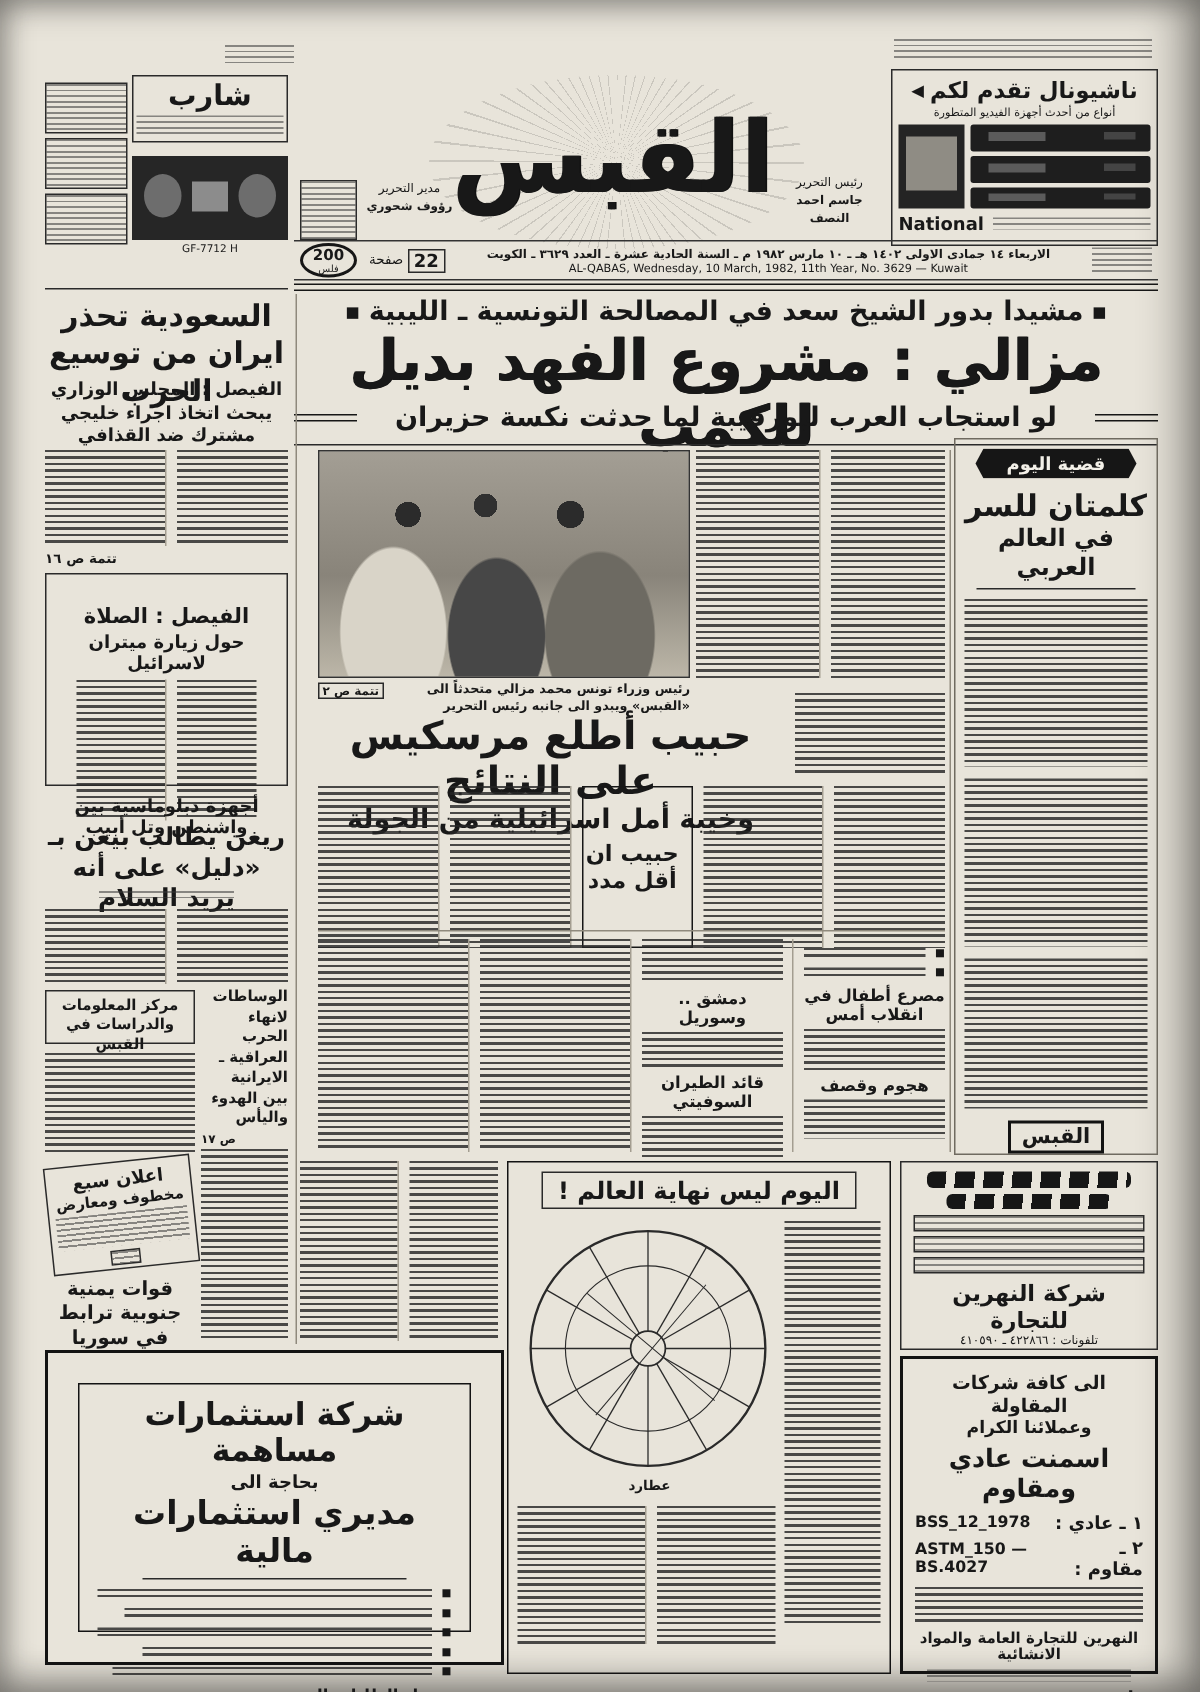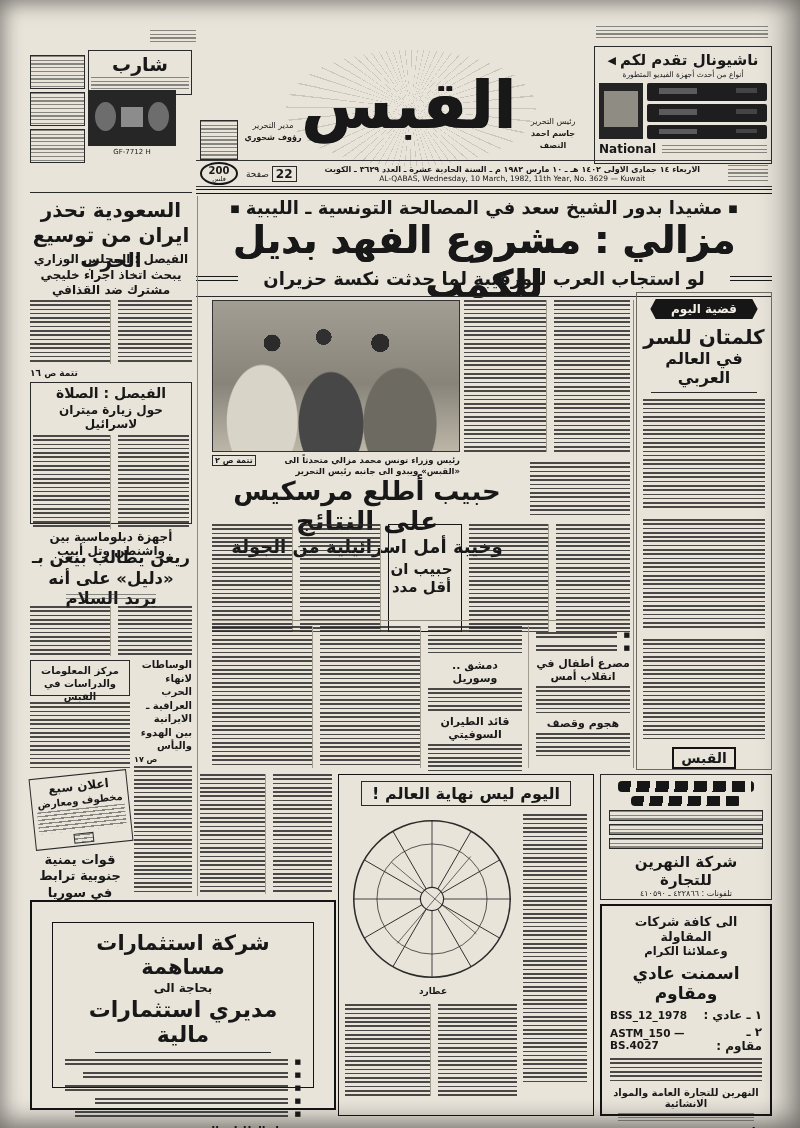--- a/index.html
+++ b/index.html
@@ -60,21 +60,21 @@
 
   <div class="abs" style="left:30px;top:55px;width:55px;height:112px">
     <div class="box sim2" style="height:34px;margin-bottom:3px"></div>
     <div class="box sim2" style="height:34px;margin-bottom:3px"></div>
     <div class="box sim2" style="height:34px"></div>
   </div>
   <div class="abs box" style="left:88px;top:50px;width:104px;height:45px;padding:2px">
     <div class="b c" style="font-size:19px">شارب</div>
     <div class="sim2" style="height:14px;margin-top:2px"></div>
   </div>
-  <div class="abs" style="left:88px;top:90px;width:88px;height:70px">
+  <div class="abs" style="left:88px;top:104px;width:104px;height:70px">
     <div class="radio" style="height:56px">
         <div class="tape"></div>
       </div>
     <div class="c ltr" style="font-size:7px;margin-top:2px">GF-7712 H</div>
   </div>
 
   <div class="abs" style="left:306px;top:58px;width:210px;height:102px">
     <div class="burst"></div>
     <div class="c b" style="font-size:66px;line-height:96px;position:relative;text-shadow:1px 0 #111">القبس</div>
   </div>
@@ -141,21 +141,21 @@
 
   <div class="abs hrule" style="left:30px;top:192px;width:162px"></div>
   <div class="abs c b" style="left:30px;top:198px;width:162px;font-size:20px;line-height:1.25">السعودية تحذر ايران من توسيع الحرب</div>
   <div class="abs c b" style="left:30px;top:252px;width:162px;font-size:12px;line-height:1.3">الفيصل : المجلس الوزاري يبحث اتخاذ اجراء خليجي مشترك ضد القذافي</div>
   <div class="abs cols" style="left:30px;top:300px;width:162px;height:64px">
     <div class="sim"></div>
     <div class="sim"></div>
   </div>
   <div class="abs b al" style="left:30px;top:368px;width:162px;font-size:9px">تتمة ص ١٦</div>
 
-  <div class="abs box" style="left:30px;top:382px;width:162px;height:142px;padding:2px">
+  <div class="abs box" style="left:30px;top:382px;width:162px;height:142px;padding:20px">
     <div class="c b" style="font-size:14px">الفيصل : الصلاة</div>
     <div class="c b" style="font-size:12px;margin:2px 0 4px">حول زيارة ميتران لاسرائيل</div>
     <div class="cols" style="height:94px">
       <div class="sim"></div>
       <div class="sim"></div>
     </div>
   </div>
 
   <div class="abs c b" style="left:30px;top:530px;width:162px;font-size:12px">أجهزة دبلوماسية بين واشنطن وتل أبيب</div>
   <div class="abs c b" style="left:30px;top:548px;width:162px;font-size:16.5px;line-height:1.25">ريغن يطالب بيغن بـ «دليل» على أنه يريد السلام</div>

